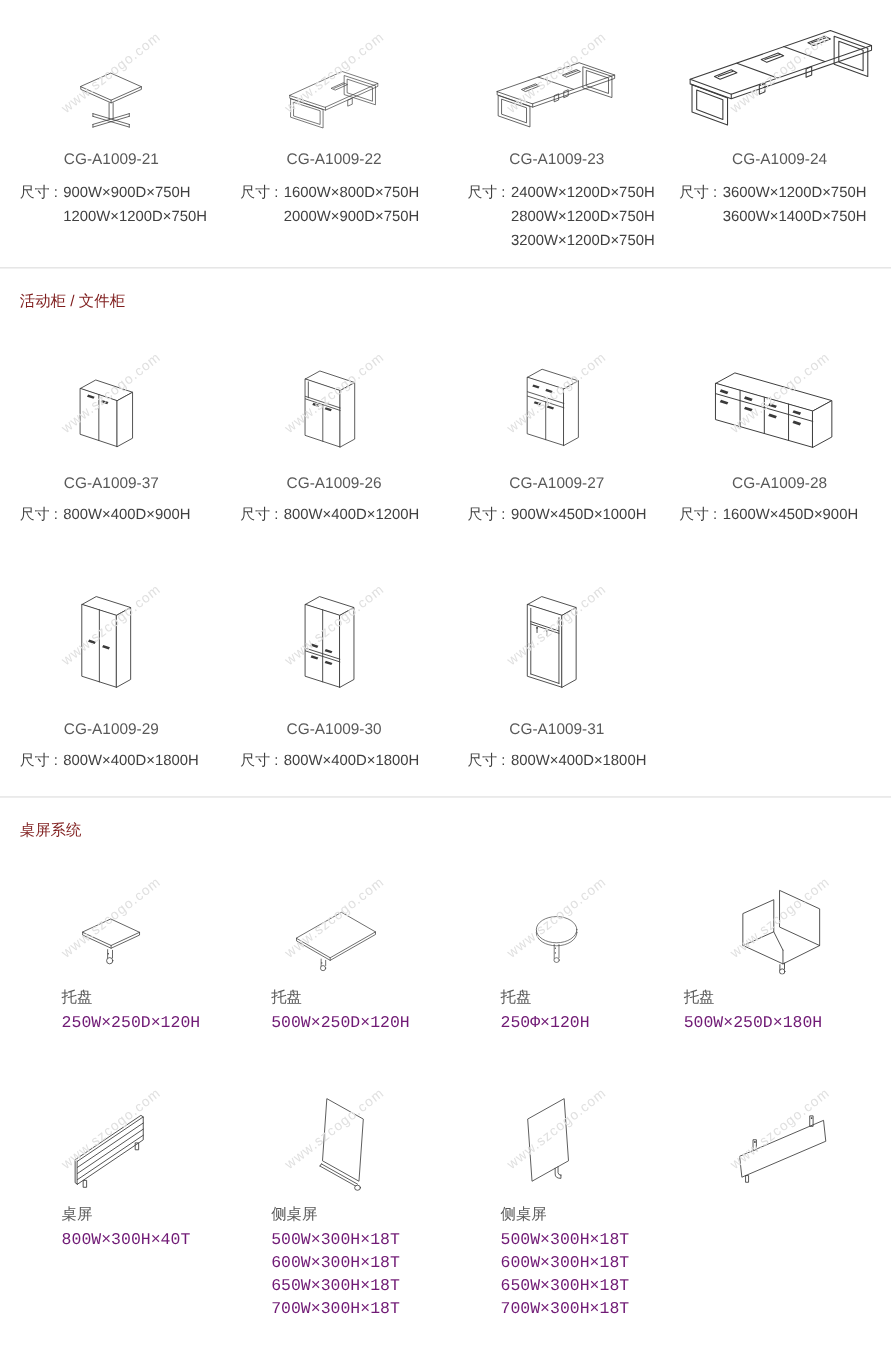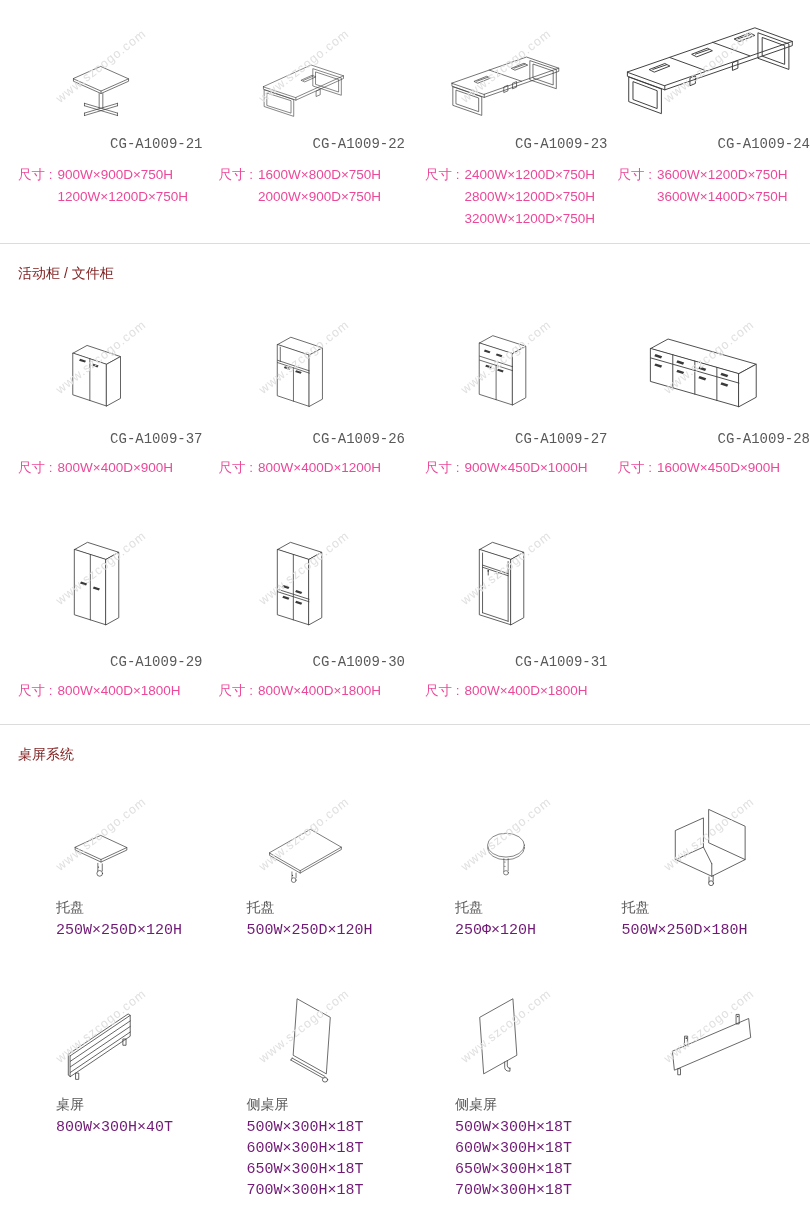--- a/index.html
+++ b/index.html
@@ -6,23 +6,23 @@
   body{width:810px;height:1226px;overflow:hidden;
        font-family:"Liberation Sans","DejaVu Sans",sans-serif;color:#595959;}
   .grid4{display:grid;grid-template-columns:repeat(4,202.5px);}
   .cell{display:flex;flex-direction:column;}
   .fig{position:relative;display:flex;justify-content:center;align-items:flex-end;}
   .fig-r1{height:104px;margin-top:14px;}
   .fig-r2{height:112px;margin-top:18px;}
   .fig-r3{height:134px;margin-top:22px;}
   .fig-r4{height:104px;margin-top:18px;}
   .fig-r5{height:122px;margin-top:24px;}
-  .code{text-align:right;margin-top:16px;font-size:14px;line-height:20px;color:#595959;font-family:Liberation Mono, monospace;}
+  .code{text-align:center;margin-top:16px;font-size:14px;line-height:20px;color:#595959;}
   .r3 .code{margin-top:17px;}
-  .dims{display:flex;margin-top:10px;font-size:13.5px;line-height:22px;color:#ec4899;}
+  .dims{display:flex;margin-top:10px;font-size:13.5px;line-height:22px;color:#404040;}
   .r2 .dims,.r3 .dims{margin-top:8px;}
   .dlabel{white-space:nowrap;margin-right:5px;}
   .dvals div{white-space:nowrap;}
   .d1 .cell:nth-child(1) .dims{padding-left:18px;}
   .d1 .cell:nth-child(2) .dims{padding-left:16px;}
   .d1 .cell:nth-child(3) .dims{padding-left:20px;}
   .d1 .cell:nth-child(4) .dims{padding-left:10px;}
   .rule{border:none;border-top:1px solid #dcdcdc;height:0;margin-top:13px;}
   .rule2{margin-top:22px;}
   .sec-title{font-size:14px;line-height:20px;padding:19px 0 0 18px;color:#7f1d1d;}

